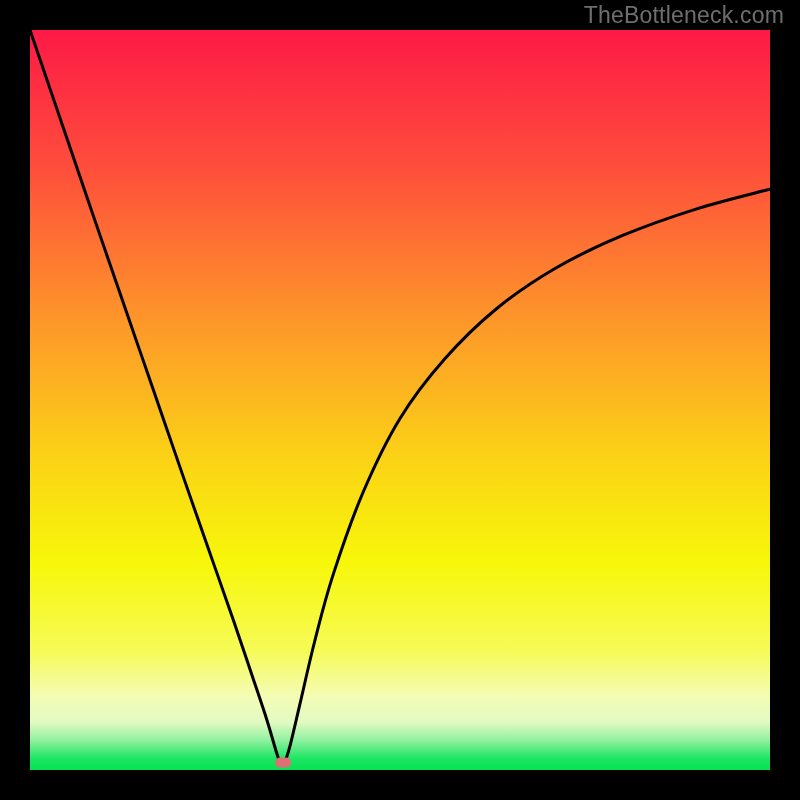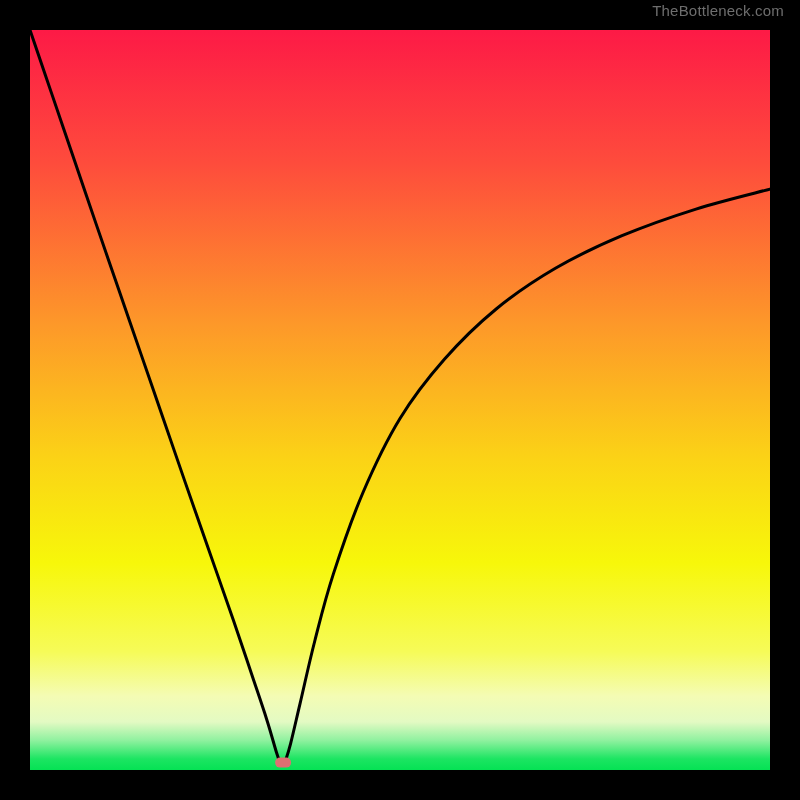--- a/index.html
+++ b/index.html
@@ -17,21 +17,21 @@
     left: 0;
     width: 800px;
     height: 800px;
     background: #000;
   }
   .watermark {
     position: absolute;
     top: 2px;
     right: 16px;
     color: #6e6e6e;
-    font-size: 15px;
+    font-size: 23px;
     font-weight: 500;
     letter-spacing: 0.2px;
   }
   svg {
     position: absolute;
     top: 0;
     left: 0;
   }
 </style>
 </head>

